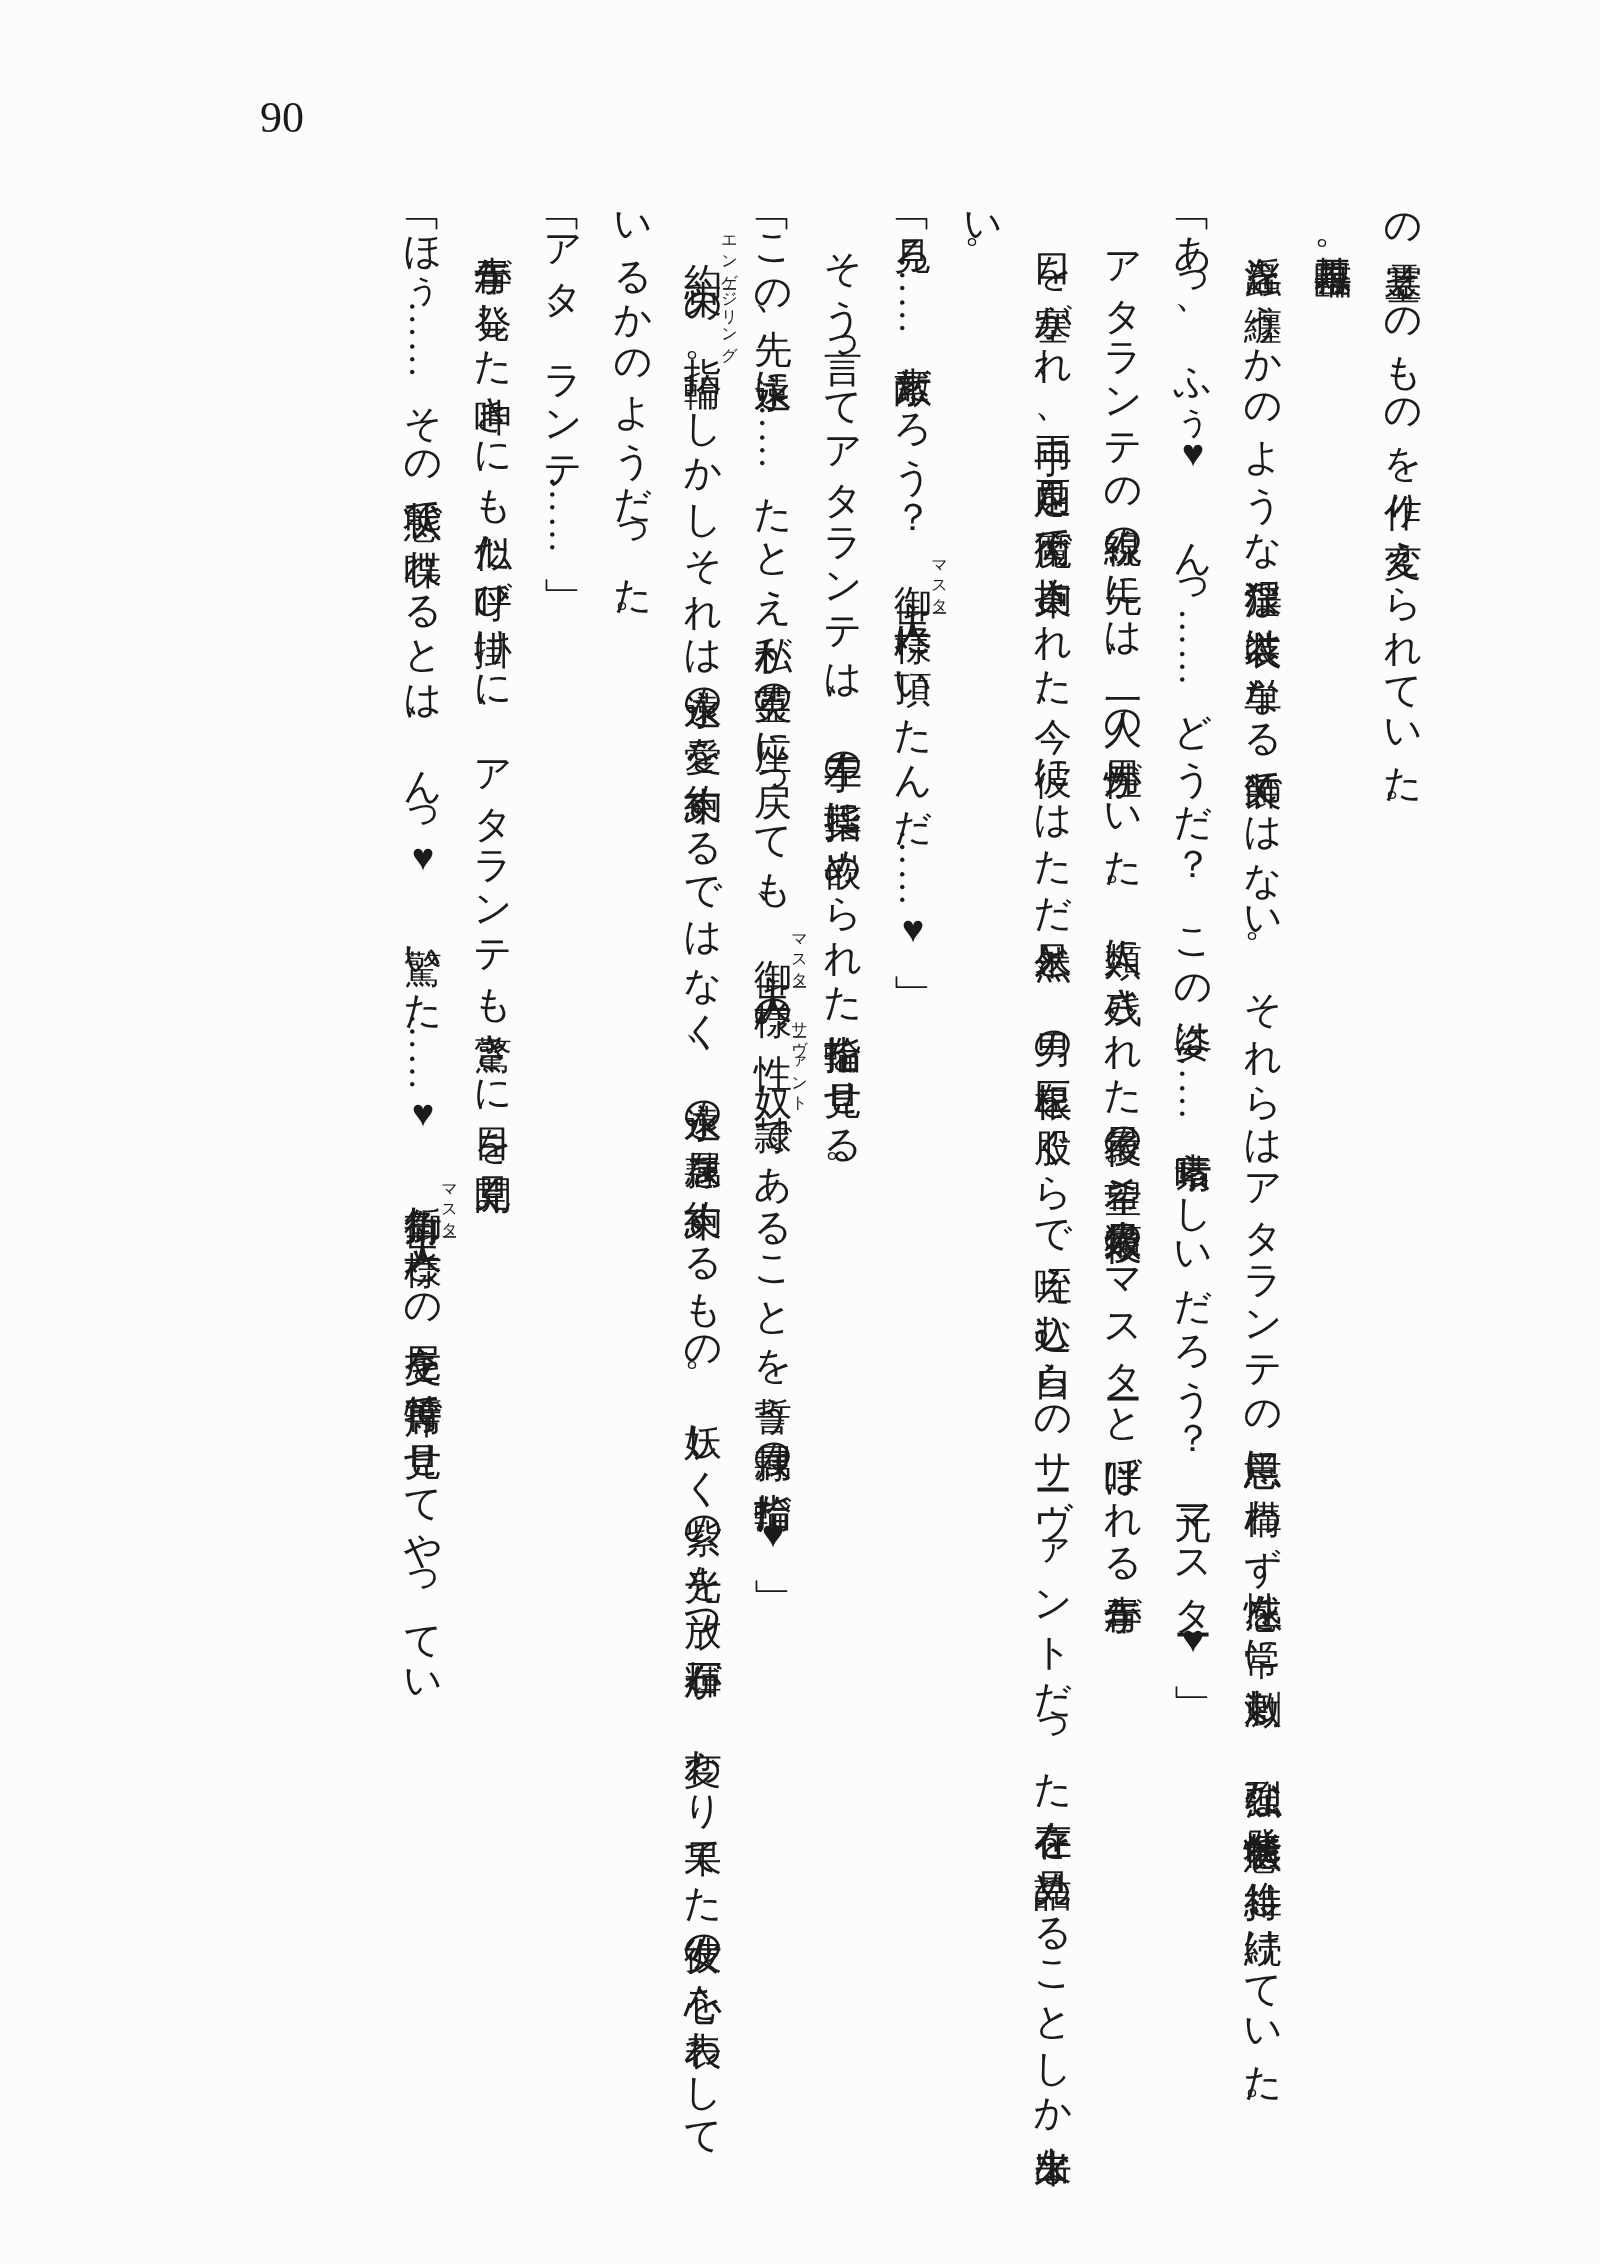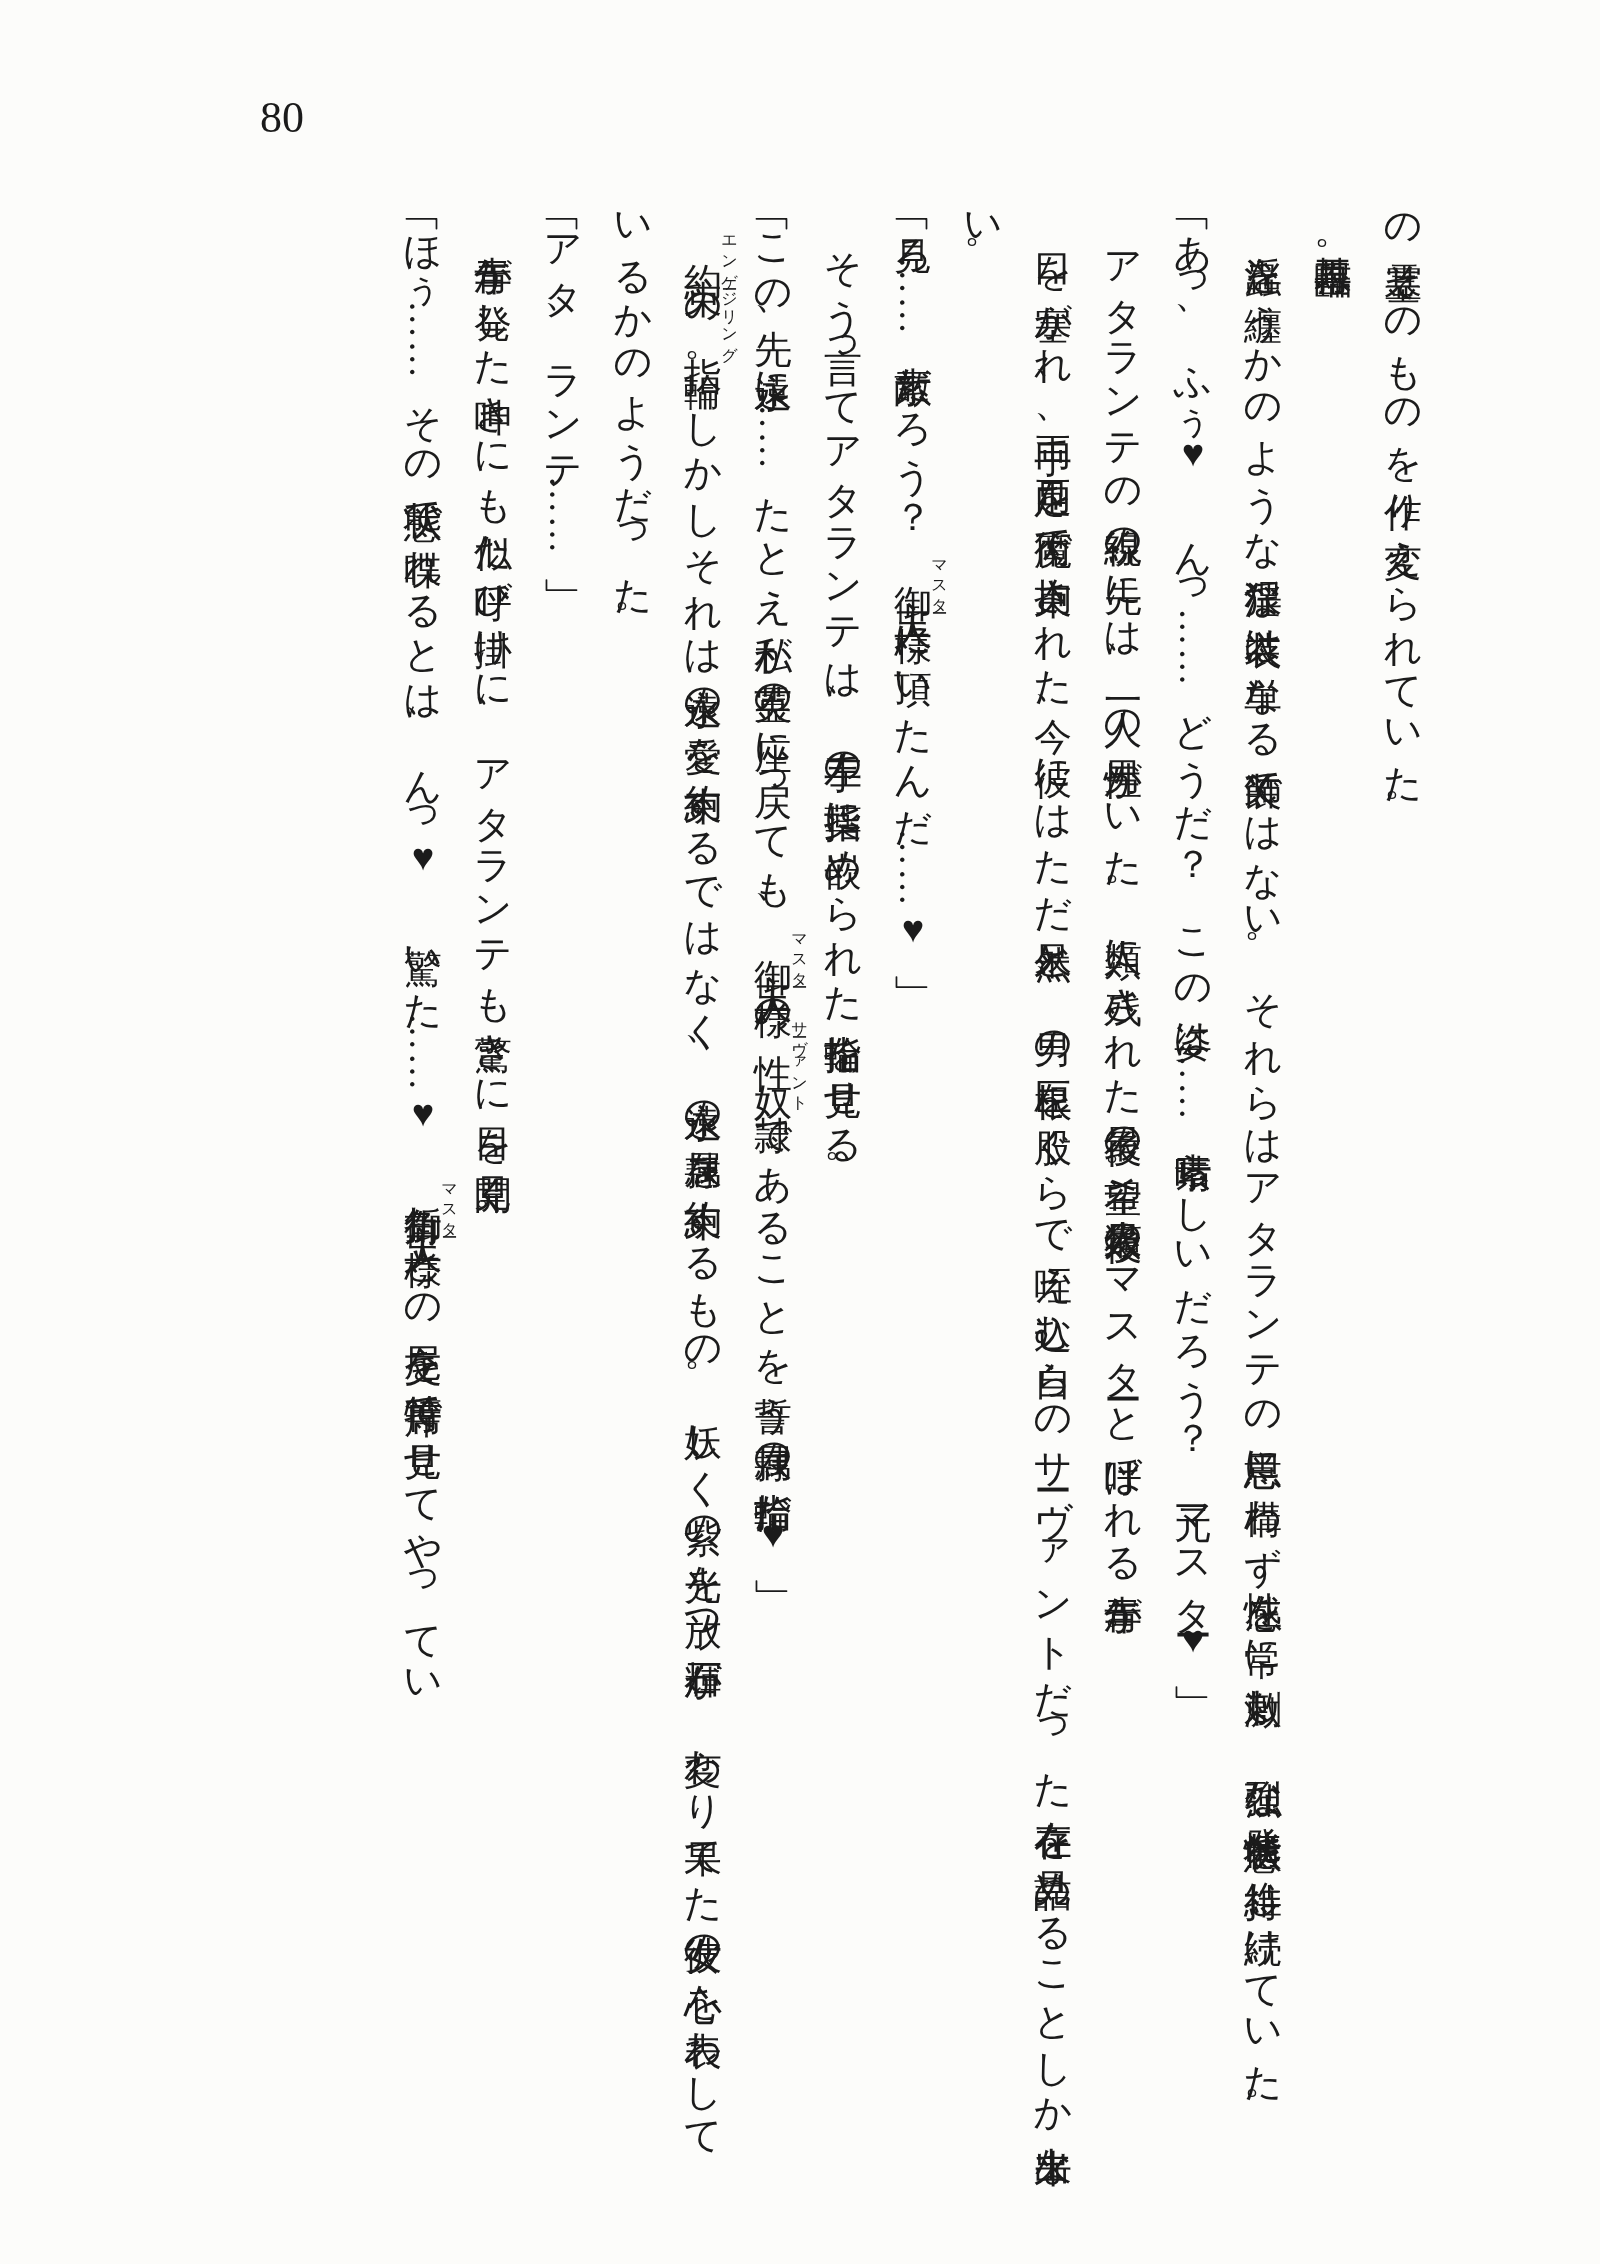--- a/index.html
+++ b/index.html
@@ -49,21 +49,21 @@
   ruby rt {
     font-size: 16px;
     letter-spacing: 0;
     color: #1b1b1b;
   }
 </style>
 </head>
 <body>
 
 <div class="page">
-  <div class="page-number">80</div>
+  <div class="page-number">90</div>
 
   <section class="text-block">
   <p class="para-continuation">の霊基そのものを作り変えられていた。</p>
       <p class="para-indent">隷基再臨。</p>
       <p class="para-indent">淫蟲を纏うかのような淫猥な衣装は単なる装飾ではない。それらはアタランテの意思に構わず性感を常に刺激し、強烈な発情状態を維持し続けていた。</p>
       <p class="para-quote">「あっ、ふぅ♥　んっ……どうだ？　この姿は……素晴らしいだろう？　元マスター♥」</p>
       <p class="para-indent">アタランテの視線の先には、一人の男性がいた。人類に残された最後の希望。人類最後のマスターと呼ばれる青年が。</p>
       <p class="para-indent">口を塞がれ、両手、両足を魔術で拘束された今、彼にはただ呆然と、男の巨根を股ぐらで咥え込む自らのサーヴァントだった存在を見詰めることしか出来ない。</p>
       <p class="para-quote">「見ろ……素敵だろう？　<ruby>御主人様<rt>マスター</rt></ruby>に頂いたんだ……♥」</p>
       <p class="para-indent">そう言ってアタランテは、左手の薬指に嵌められた指輪を見せる。</p>

